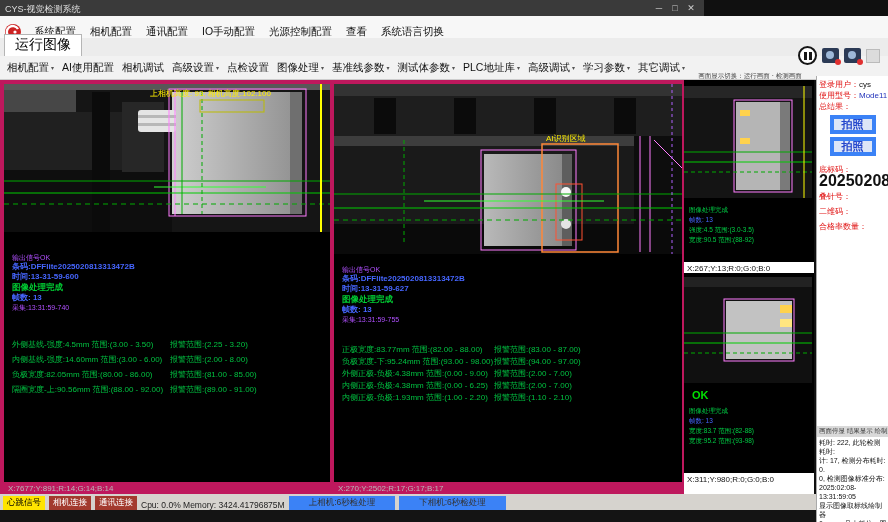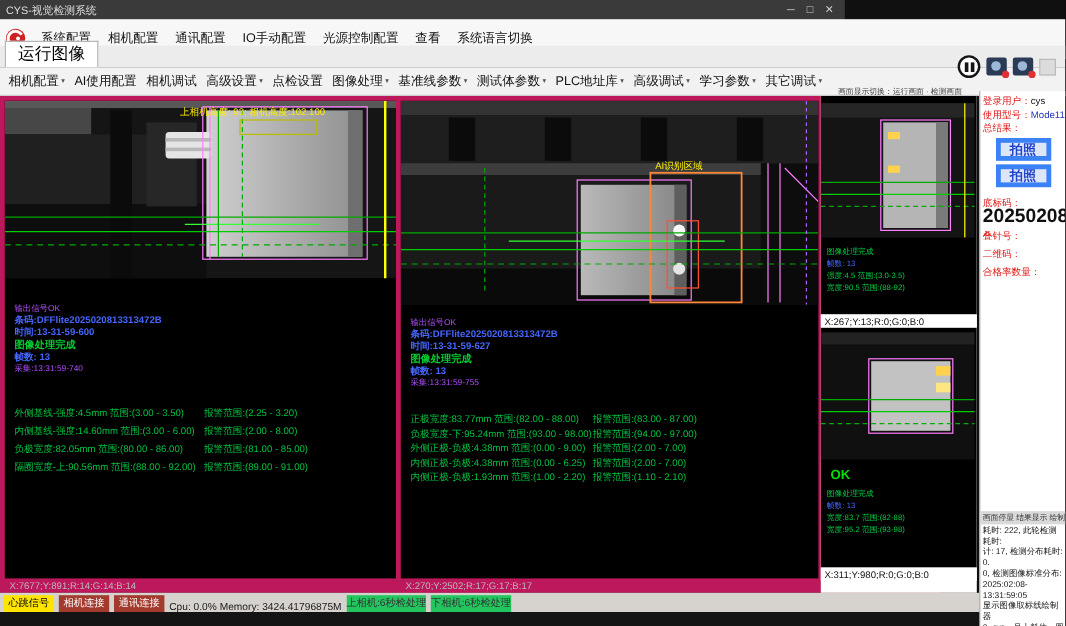--- a/index.html
+++ b/index.html
@@ -88,21 +88,21 @@
   .panel-band{position:absolute;left:0;top:350px;width:71px;background:#d9d9d9;font-size:6.5px;
     color:#333;padding:1px 2px;white-space:nowrap;overflow:hidden}
   .panel-stats{position:absolute;left:2px;top:362px;width:68px;font-size:7px;line-height:9px;color:#111}
 
   
   .statusbar{position:absolute;left:0;top:494px;width:816px;height:16px;background:#d6d3ce;
     display:flex;align-items:flex-end;gap:4px;padding:0 3px;font-size:8.5px;color:#222}
   .badge{padding:1px 4px;white-space:nowrap}
   .badge.yellow{background:#ffe400;color:#000}
   .badge.red{background:#a33a2e;color:#fff}
-  .seg{background:#22c55e;color:#333;padding:1px 0;white-space:nowrap}
+  .seg{background:#3b82f6;color:#333;padding:1px 20px;white-space:nowrap}
   .bottom-fill{position:absolute;left:0;top:510px;width:816px;height:12px;background:#141414}
 </style>
 </head>
 <body>
 
 <div id="app">
 
   <div class="titlebar">
     <span class="title-text">CYS-视觉检测系统</span>
     <span class="win-btn">─</span>

